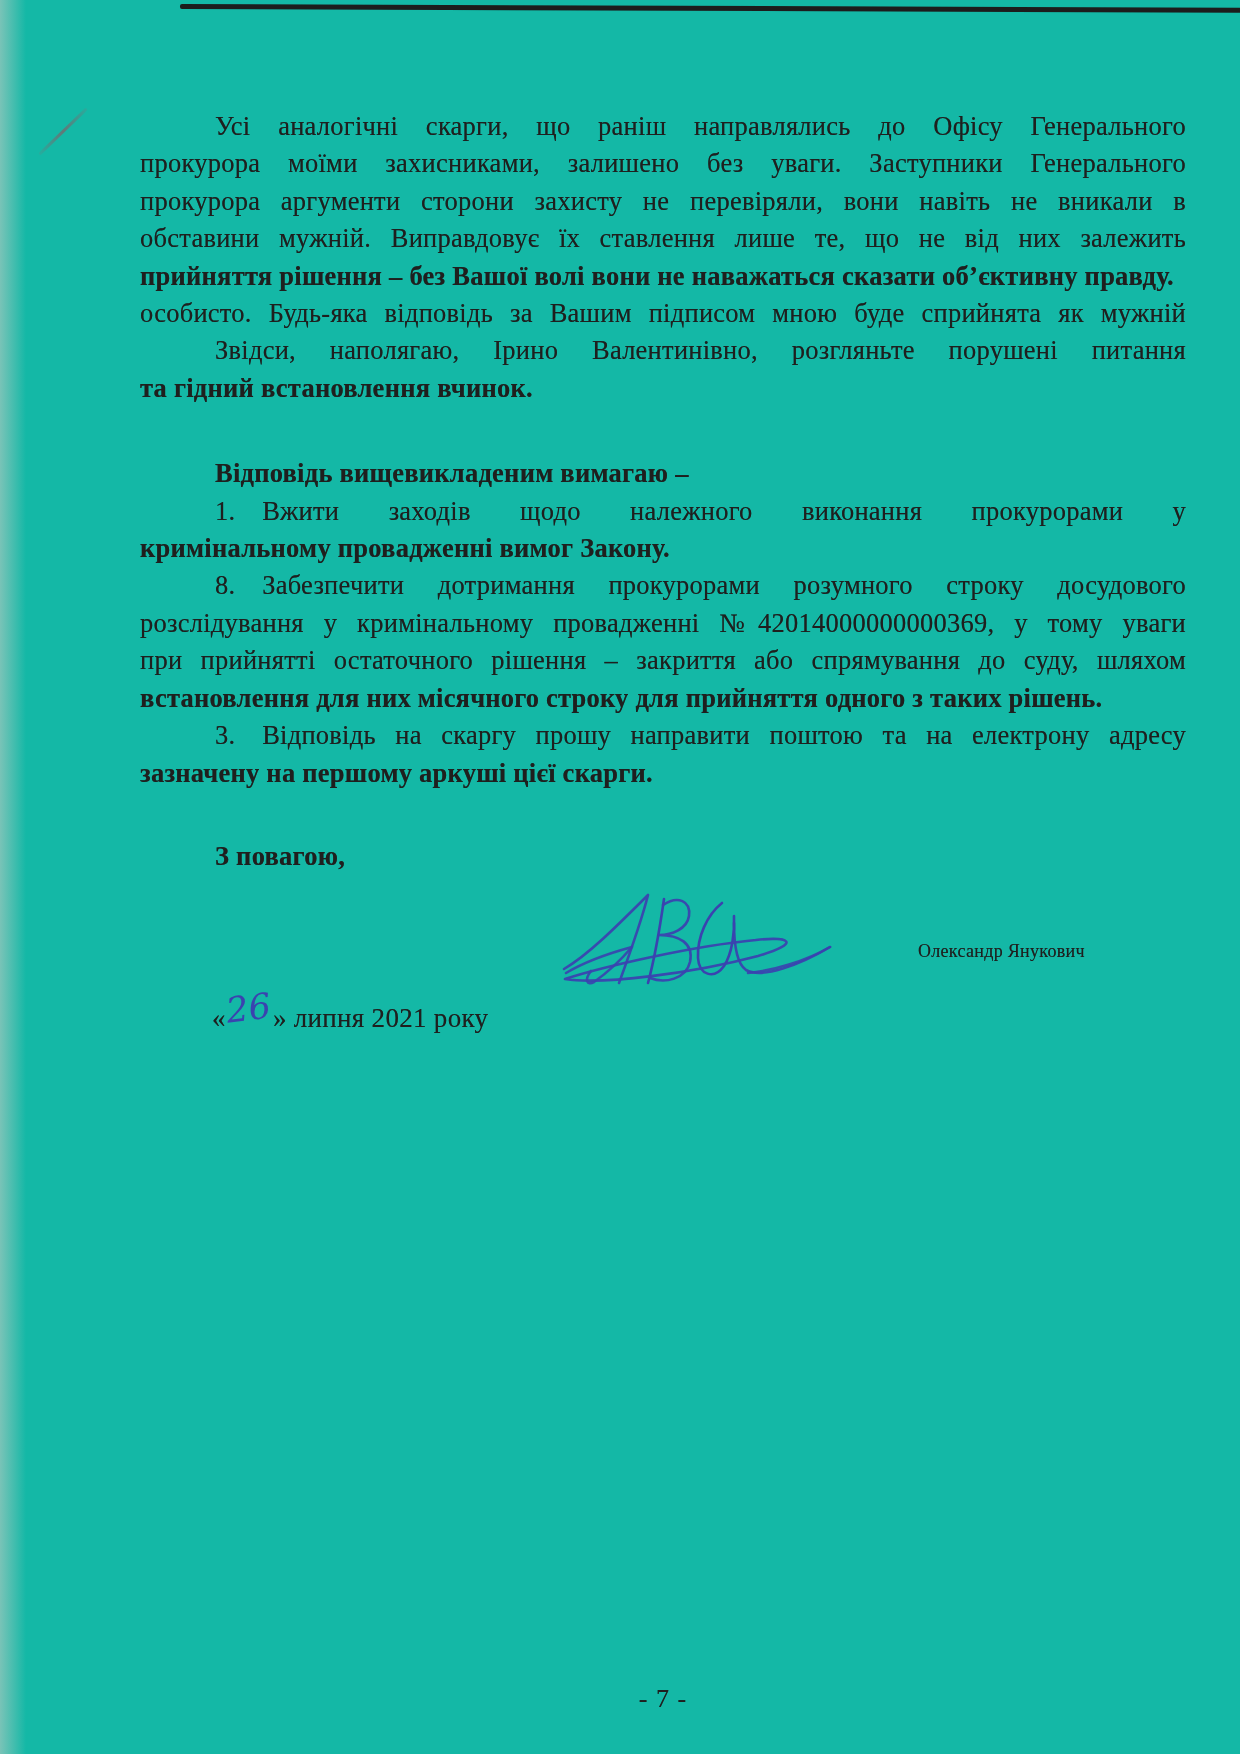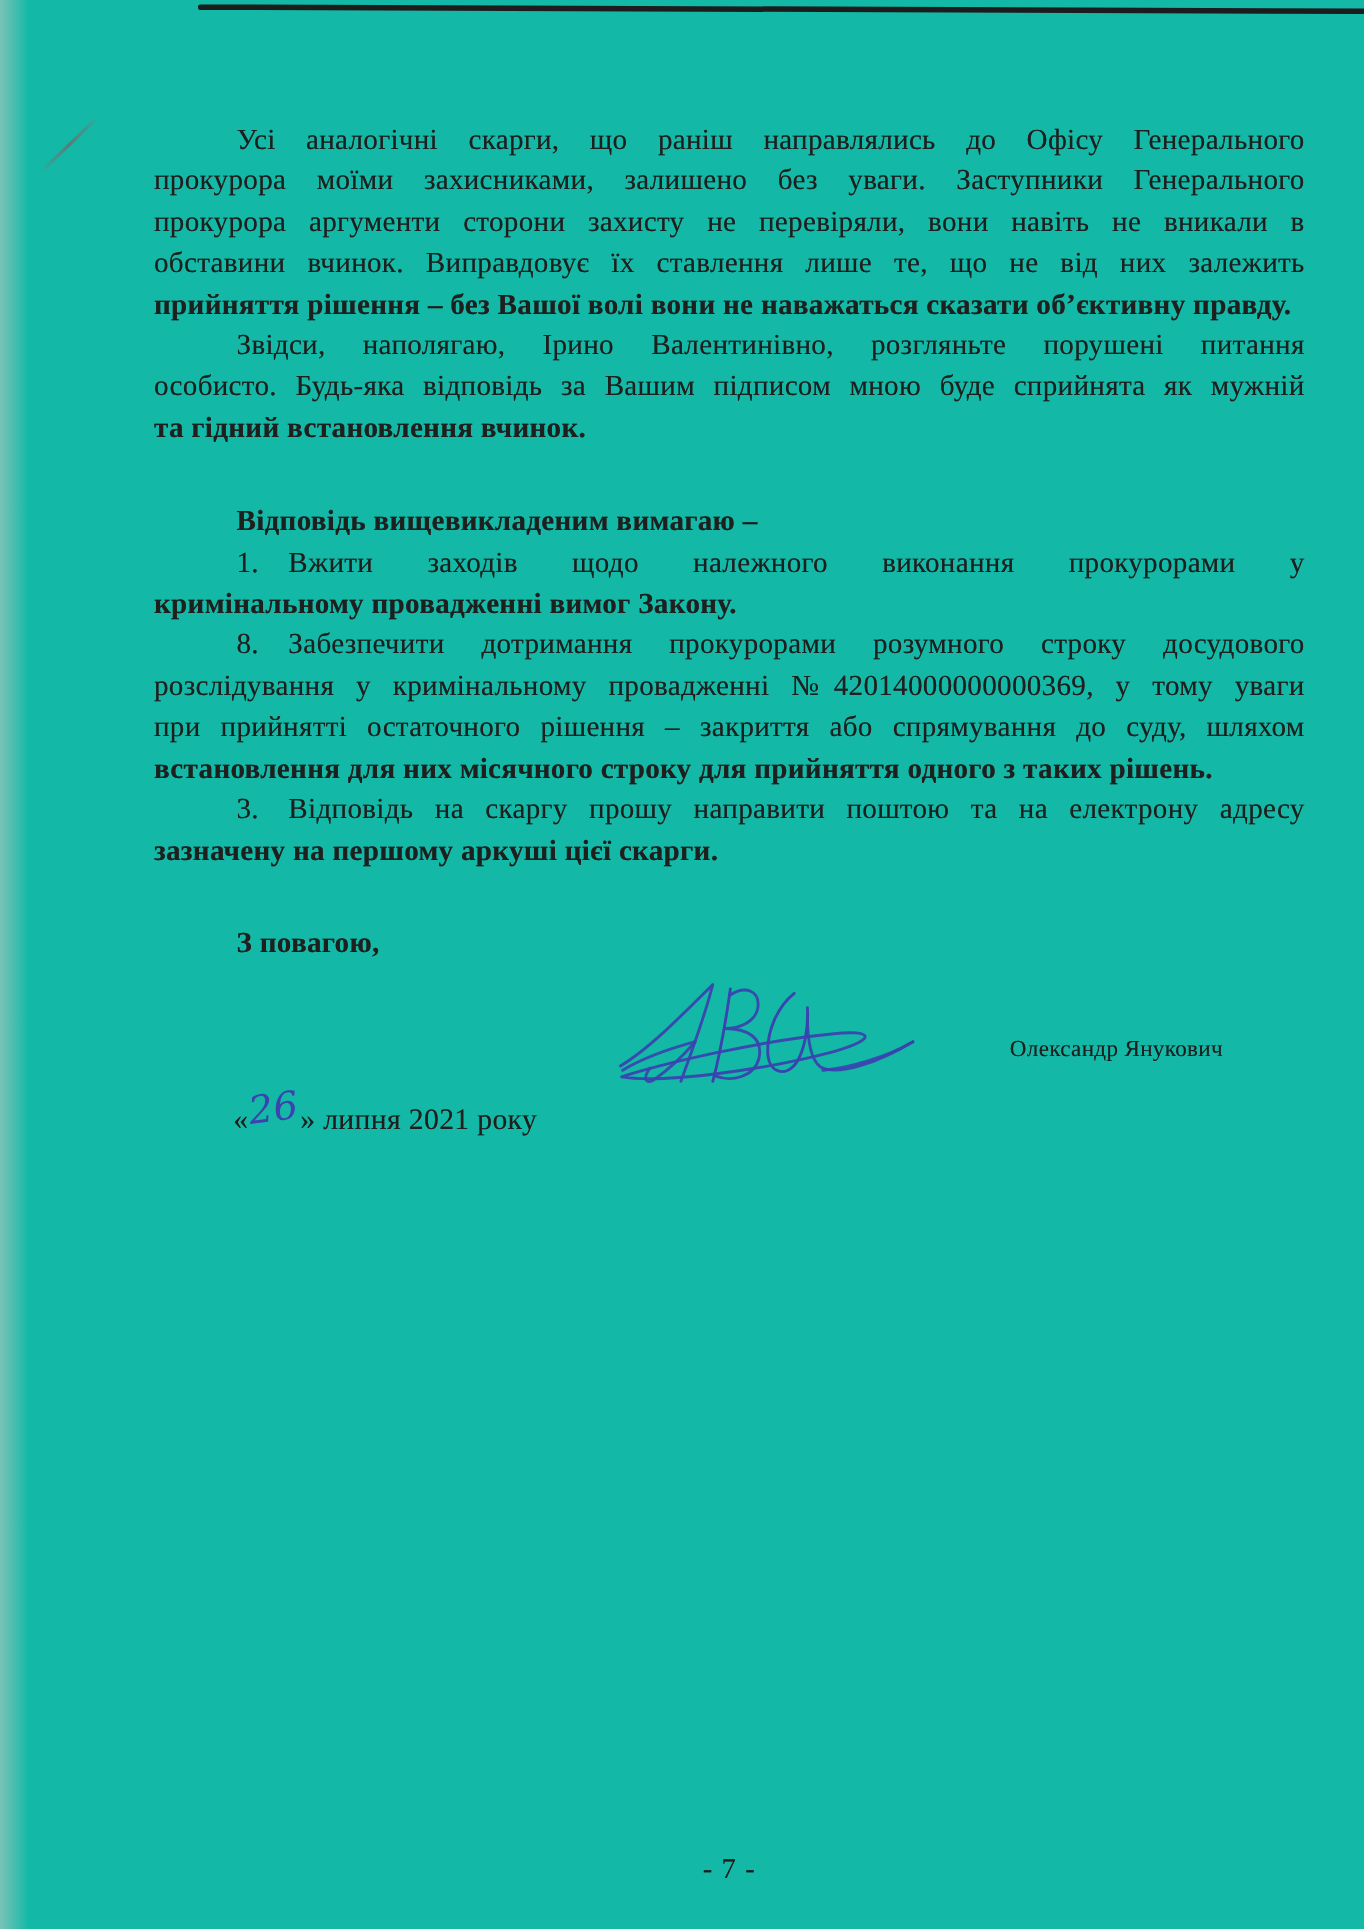--- a/index.html
+++ b/index.html
@@ -34,21 +34,21 @@
     text-shadow:0 0 .4px rgba(25,25,25,.55);
   }
   .jline{text-align:justify;text-align-last:justify;-moz-text-align-last:justify;}
   .last{text-align:left;text-align-last:left;font-weight:bold;-moz-text-align-last:left;}
   .ind{text-indent:75px;}
   .sp-blank{height:48px;}
   .sp-blank2{height:46px;}
   b{letter-spacing:.2px;}
   
   .signature-svg{position:absolute;left:558px;top:883px;width:292px;height:134px;}
-  .signer-name{position:absolute;left:918px;top:941px;font-size:21px;letter-spacing:.3px;
+  .signer-name{position:absolute;left:918px;top:941px;font-size:18px;letter-spacing:.3px;
     text-shadow:0 0 .4px rgba(25,25,25,.55);}
   
   .date-line{
     position:absolute;left:212px;top:998px;font-size:27px;letter-spacing:.3px;
     display:flex;align-items:baseline;text-shadow:0 0 .4px rgba(25,25,25,.55);
   }
   .hand-day{
     display:inline-block;color:#3a43af;font-style:italic;
     font-family:"DejaVu Serif",serif;font-size:35px;line-height:1;
     transform:rotate(-7deg) translateY(-7px);margin:0 1px;
@@ -67,25 +67,25 @@
 
   <div class="scan-topline"></div>
   <div class="edge-shadow"></div>
   <div class="scratch"></div>
 
   <div class="letter">
 
     <div class="jline ind">Усі аналогічні скарги, що раніш направлялись до Офісу Генерального</div>
     <div class="jline">прокурора моїми захисниками, залишено без уваги. Заступники Генерального</div>
     <div class="jline">прокурора аргументи сторони захисту не перевіряли, вони навіть не вникали в</div>
-    <div class="jline">обставини вчинок. Виправдовує їх ставлення лише те, що не від них залежить</div>
+    <div class="jline">обставини мужній. Виправдовує їх ставлення лише те, що не від них залежить</div>
     <div class="last">прийняття рішення – без Вашої волі вони не наважаться сказати об’єктивну правду.</div>
 
+    <div class="jline">особисто. Будь-яка відповідь за Вашим підписом мною буде сприйнята як мужній</div>
     <div class="jline ind">Звідси, наполягаю, Ірино Валентинівно, розгляньте порушені питання</div>
-    <div class="jline">особисто. Будь-яка відповідь за Вашим підписом мною буде сприйнята як мужній</div>
     <div class="last">та гідний встановлення вчинок.</div>
 
     <div class="sp-blank"></div>
 
     <div class="last ind">Відповідь вищевикладеним вимагаю –</div>
 
     <div class="jline ind">1. Вжити заходів щодо належного виконання прокурорами у</div>
     <div class="last">кримінальному провадженні вимог Закону.</div>
 
     <div class="jline ind">8. Забезпечити дотримання прокурорами розумного строку досудового</div>

